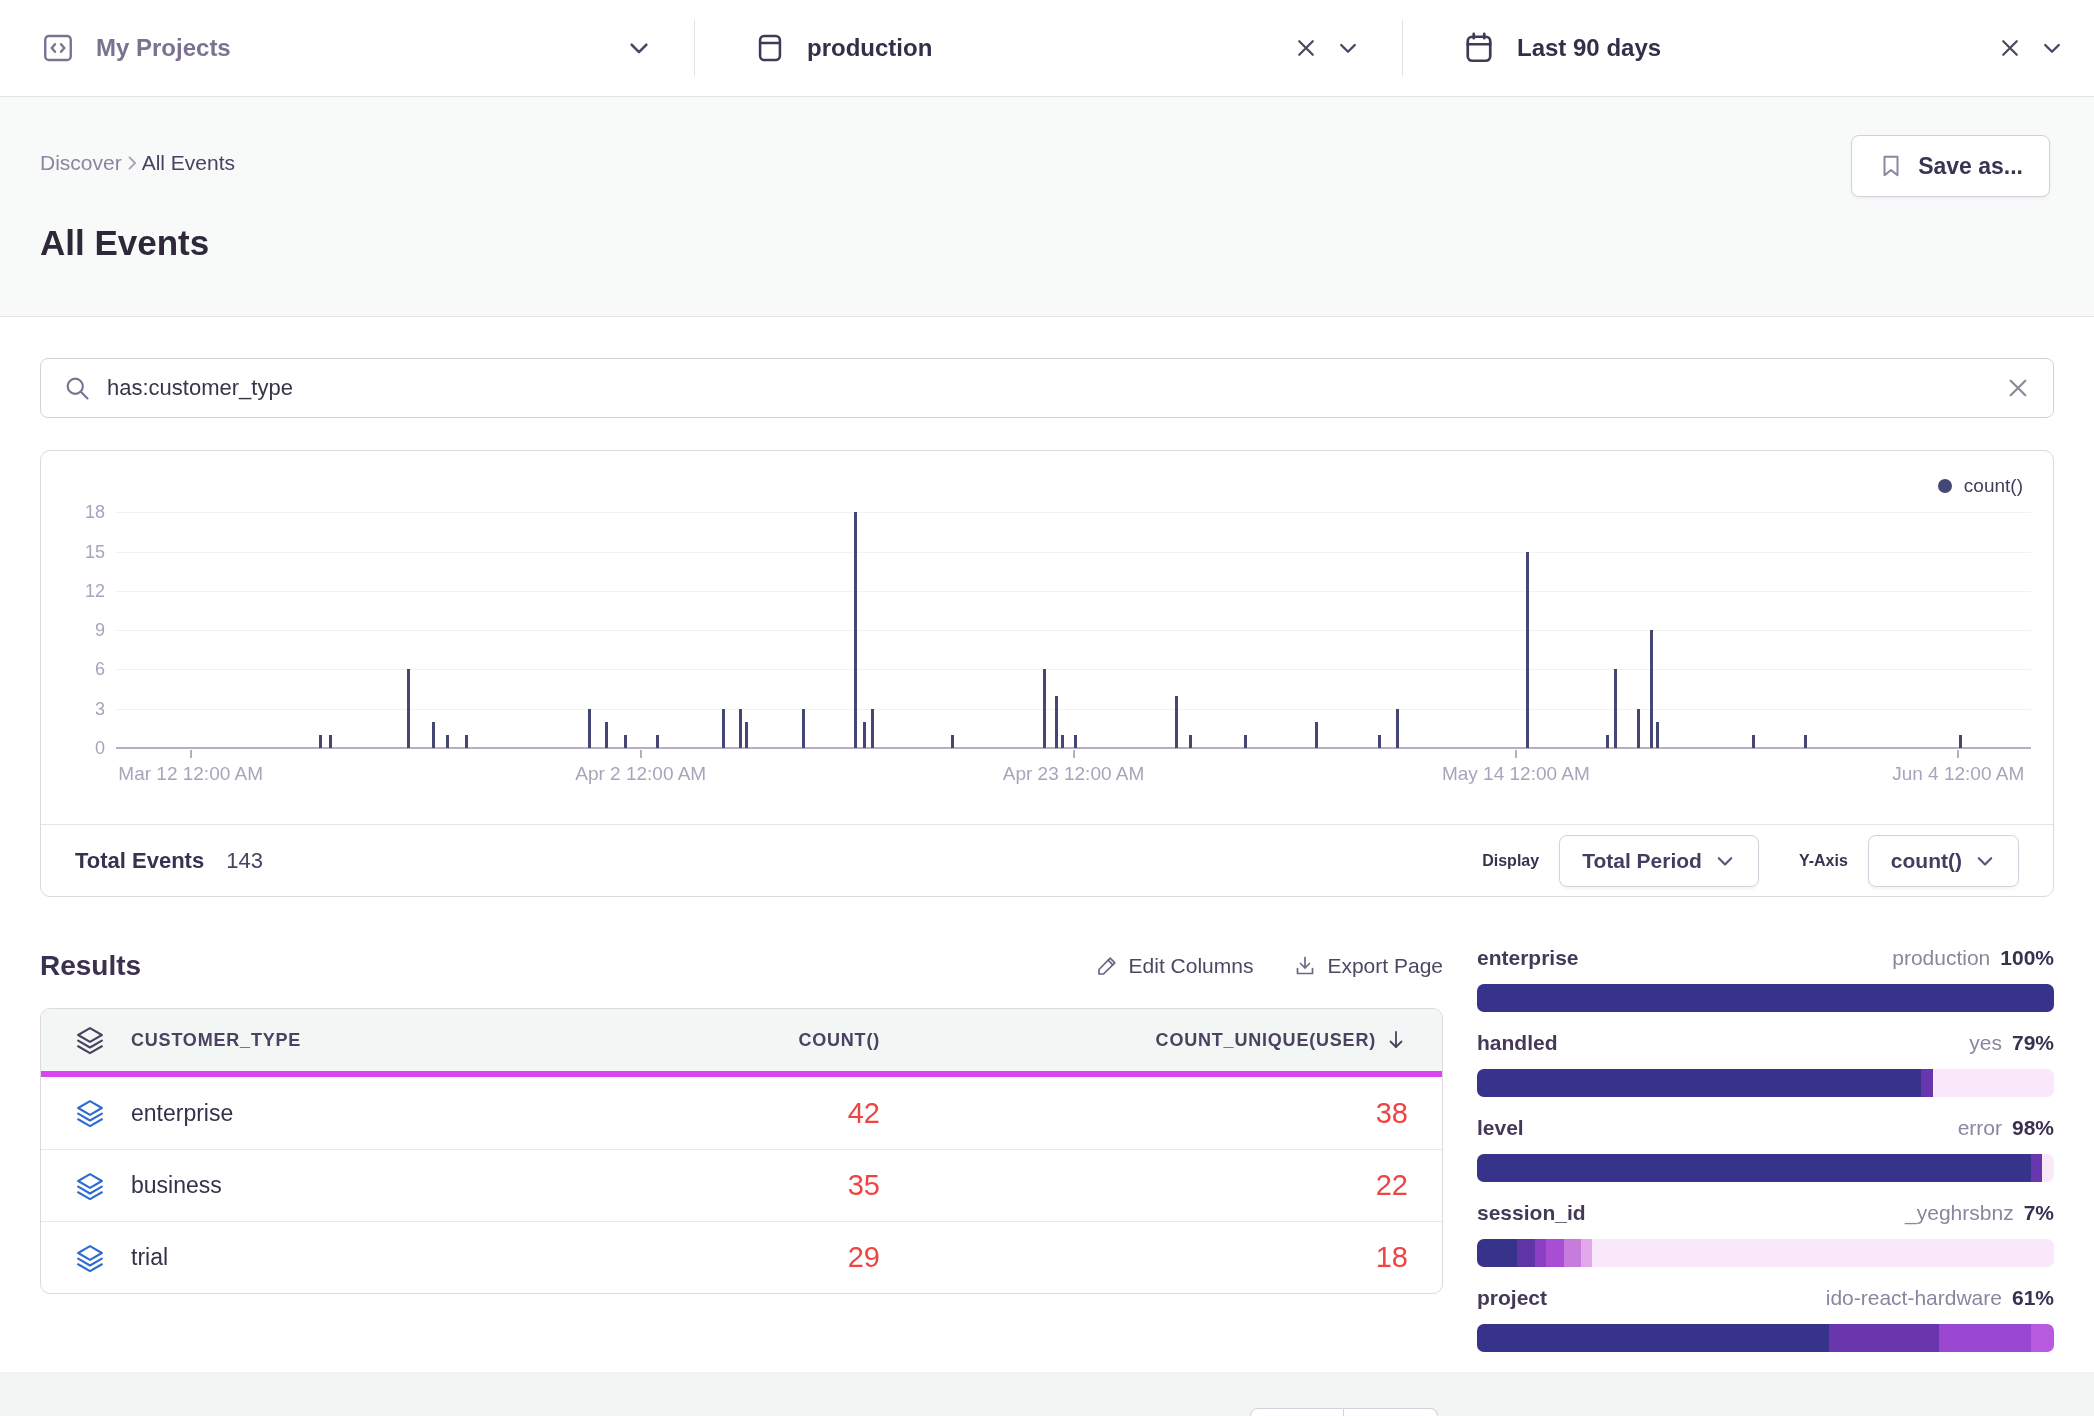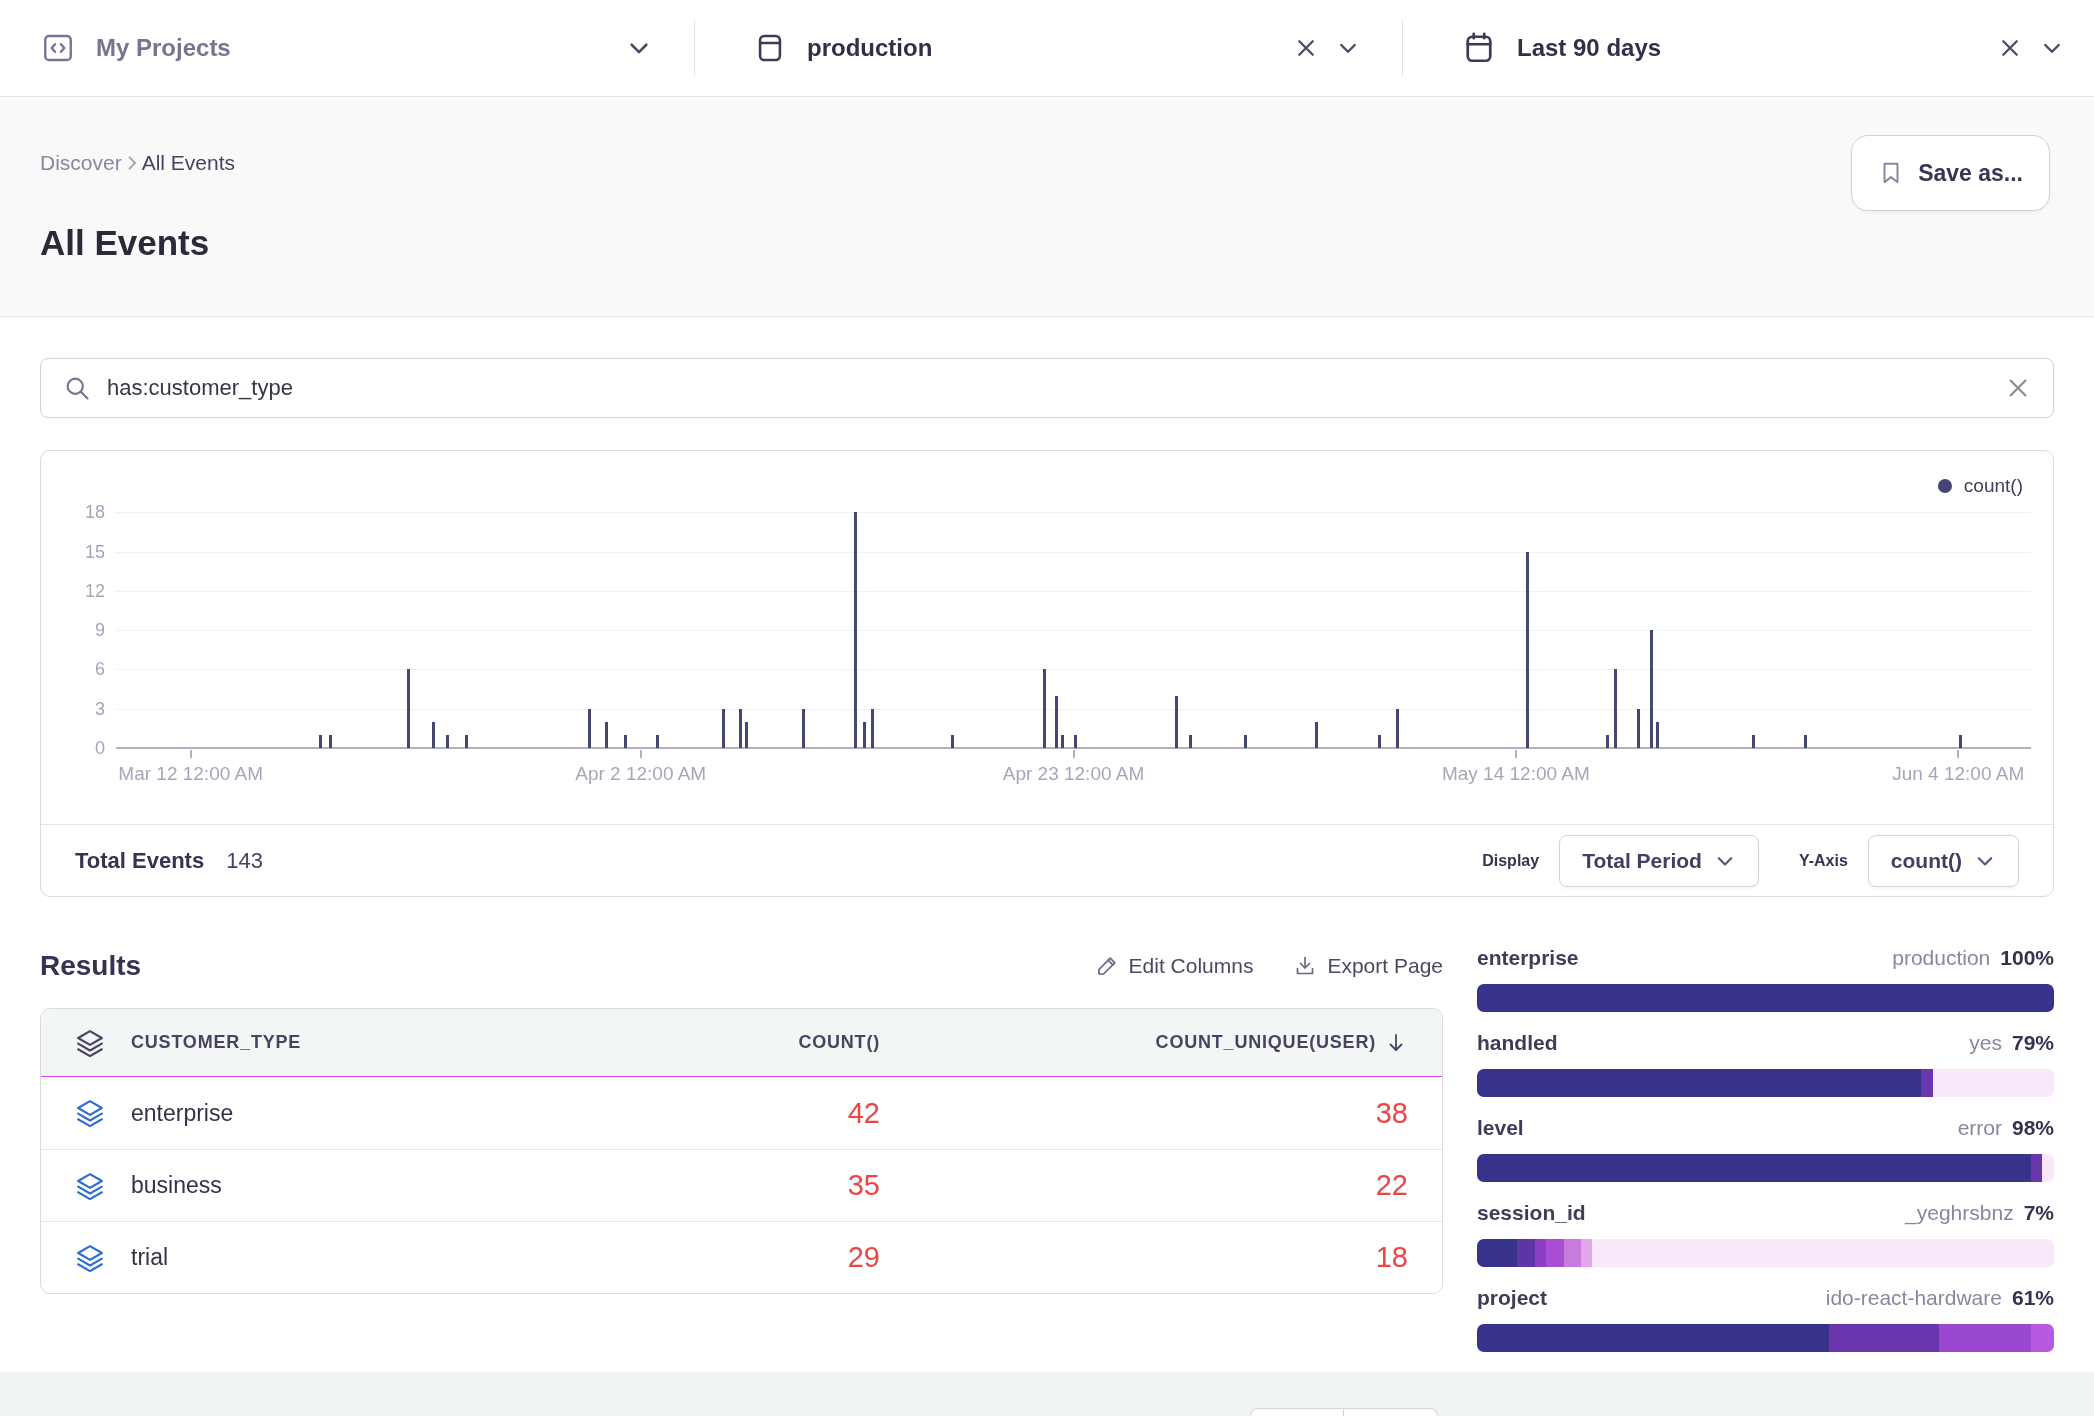--- a/index.html
+++ b/index.html
@@ -28,22 +28,22 @@
   .iconbtn { cursor:pointer; color:#4e4766; }
 
   
   .page-header { position:absolute; top:97px; left:0; right:0; height:220px;
     background:#f7faf9; border-bottom:1px solid #e6e2ea; padding:54px 44px 0 40px; }
   .breadcrumb { display:flex; align-items:center; font-size:21px; }
   .crumb-link { color:#8d84a0; }
   .crumb-sep { color:#aba4b8; }
   .crumb-current { color:#4a4160; }
   .page-title { margin-top:48px; font-size:35px; font-weight:600; color:#2f2838; }
-  .save-btn { position:absolute; top:38px; right:44px; height:76px; padding:14px 26px;
-    background:#fff; border:1px solid #d4cfdb; border-radius:17px;
+  .save-btn { position:absolute; top:38px; right:44px; height:62px; padding:14px 26px;
+    background:#fff; border:1px solid #d4cfdb; border-radius:8px;
     box-shadow:0 2px 3px rgba(60,50,80,.06); display:flex; align-items:center; gap:14px;
     font-size:23px; font-weight:bold; color:#3a3352; cursor:pointer; }
 
   
   .content { position:absolute; top:317px; left:0; right:0; bottom:0; padding:0 40px; z-index:1; }
 
   .search-bar { margin-top:41px; height:60px; border:1px solid #d5d0dc; border-radius:8px;
     background:#fff; display:flex; align-items:center; padding:0 22px; gap:16px; }
   .search-input { flex:1; border:none; outline:none; font-size:22px; color:#3b3448;
     font-family:"Liberation Sans", sans-serif; background:transparent; }
@@ -84,21 +84,21 @@
   .results-col { width:1403px; }
   .results-header { display:flex; align-items:center; height:40px; }
   .results-heading { font-size:28px; font-weight:bold; color:#3a3150; }
   .results-actions { margin-left:auto; display:flex; align-items:center; gap:40px;justify-content:space-between; }
   .text-btn { display:flex; align-items:center; gap:10px; font-size:21px; color:#4e4662; cursor:pointer; }
   .text-btn svg { color:#6e6584; }
 
   .table-panel { margin-top:22px; border:1px solid #dcd8e2; border-radius:10px;
     background:#fff; overflow:hidden; }
   .t-head { display:flex; align-items:center; height:68px; background:#f2f6f4;
-    border-bottom:1px solid #d946ef; padding:0 34px; }
+    border-bottom:6px solid #d946ef; padding:0 34px; }
   .t-row { display:flex; align-items:center; height:72px; padding:0 34px; border-top:1px solid #e9e6ee; }
   .t-row:first-child { border-top:none; }
   .col-type { flex:1; display:flex; align-items:center; gap:26px; }
   .col-count { width:290px; text-align:right; }
   .col-unique { width:528px; text-align:right; display:flex; justify-content:flex-end; align-items:center; gap:8px; }
   .th-text { font-size:18px; font-weight:bold; letter-spacing:0.8px; color:#4a4260; }
   .cell-type { font-size:23px; color:#37304a; }
   .cell-num { font-size:29px; color:#ef4444; cursor:pointer; }
   .col-unique.cell-wrap { display:block; }
   .sort-arrow { color:#4a4260; }

